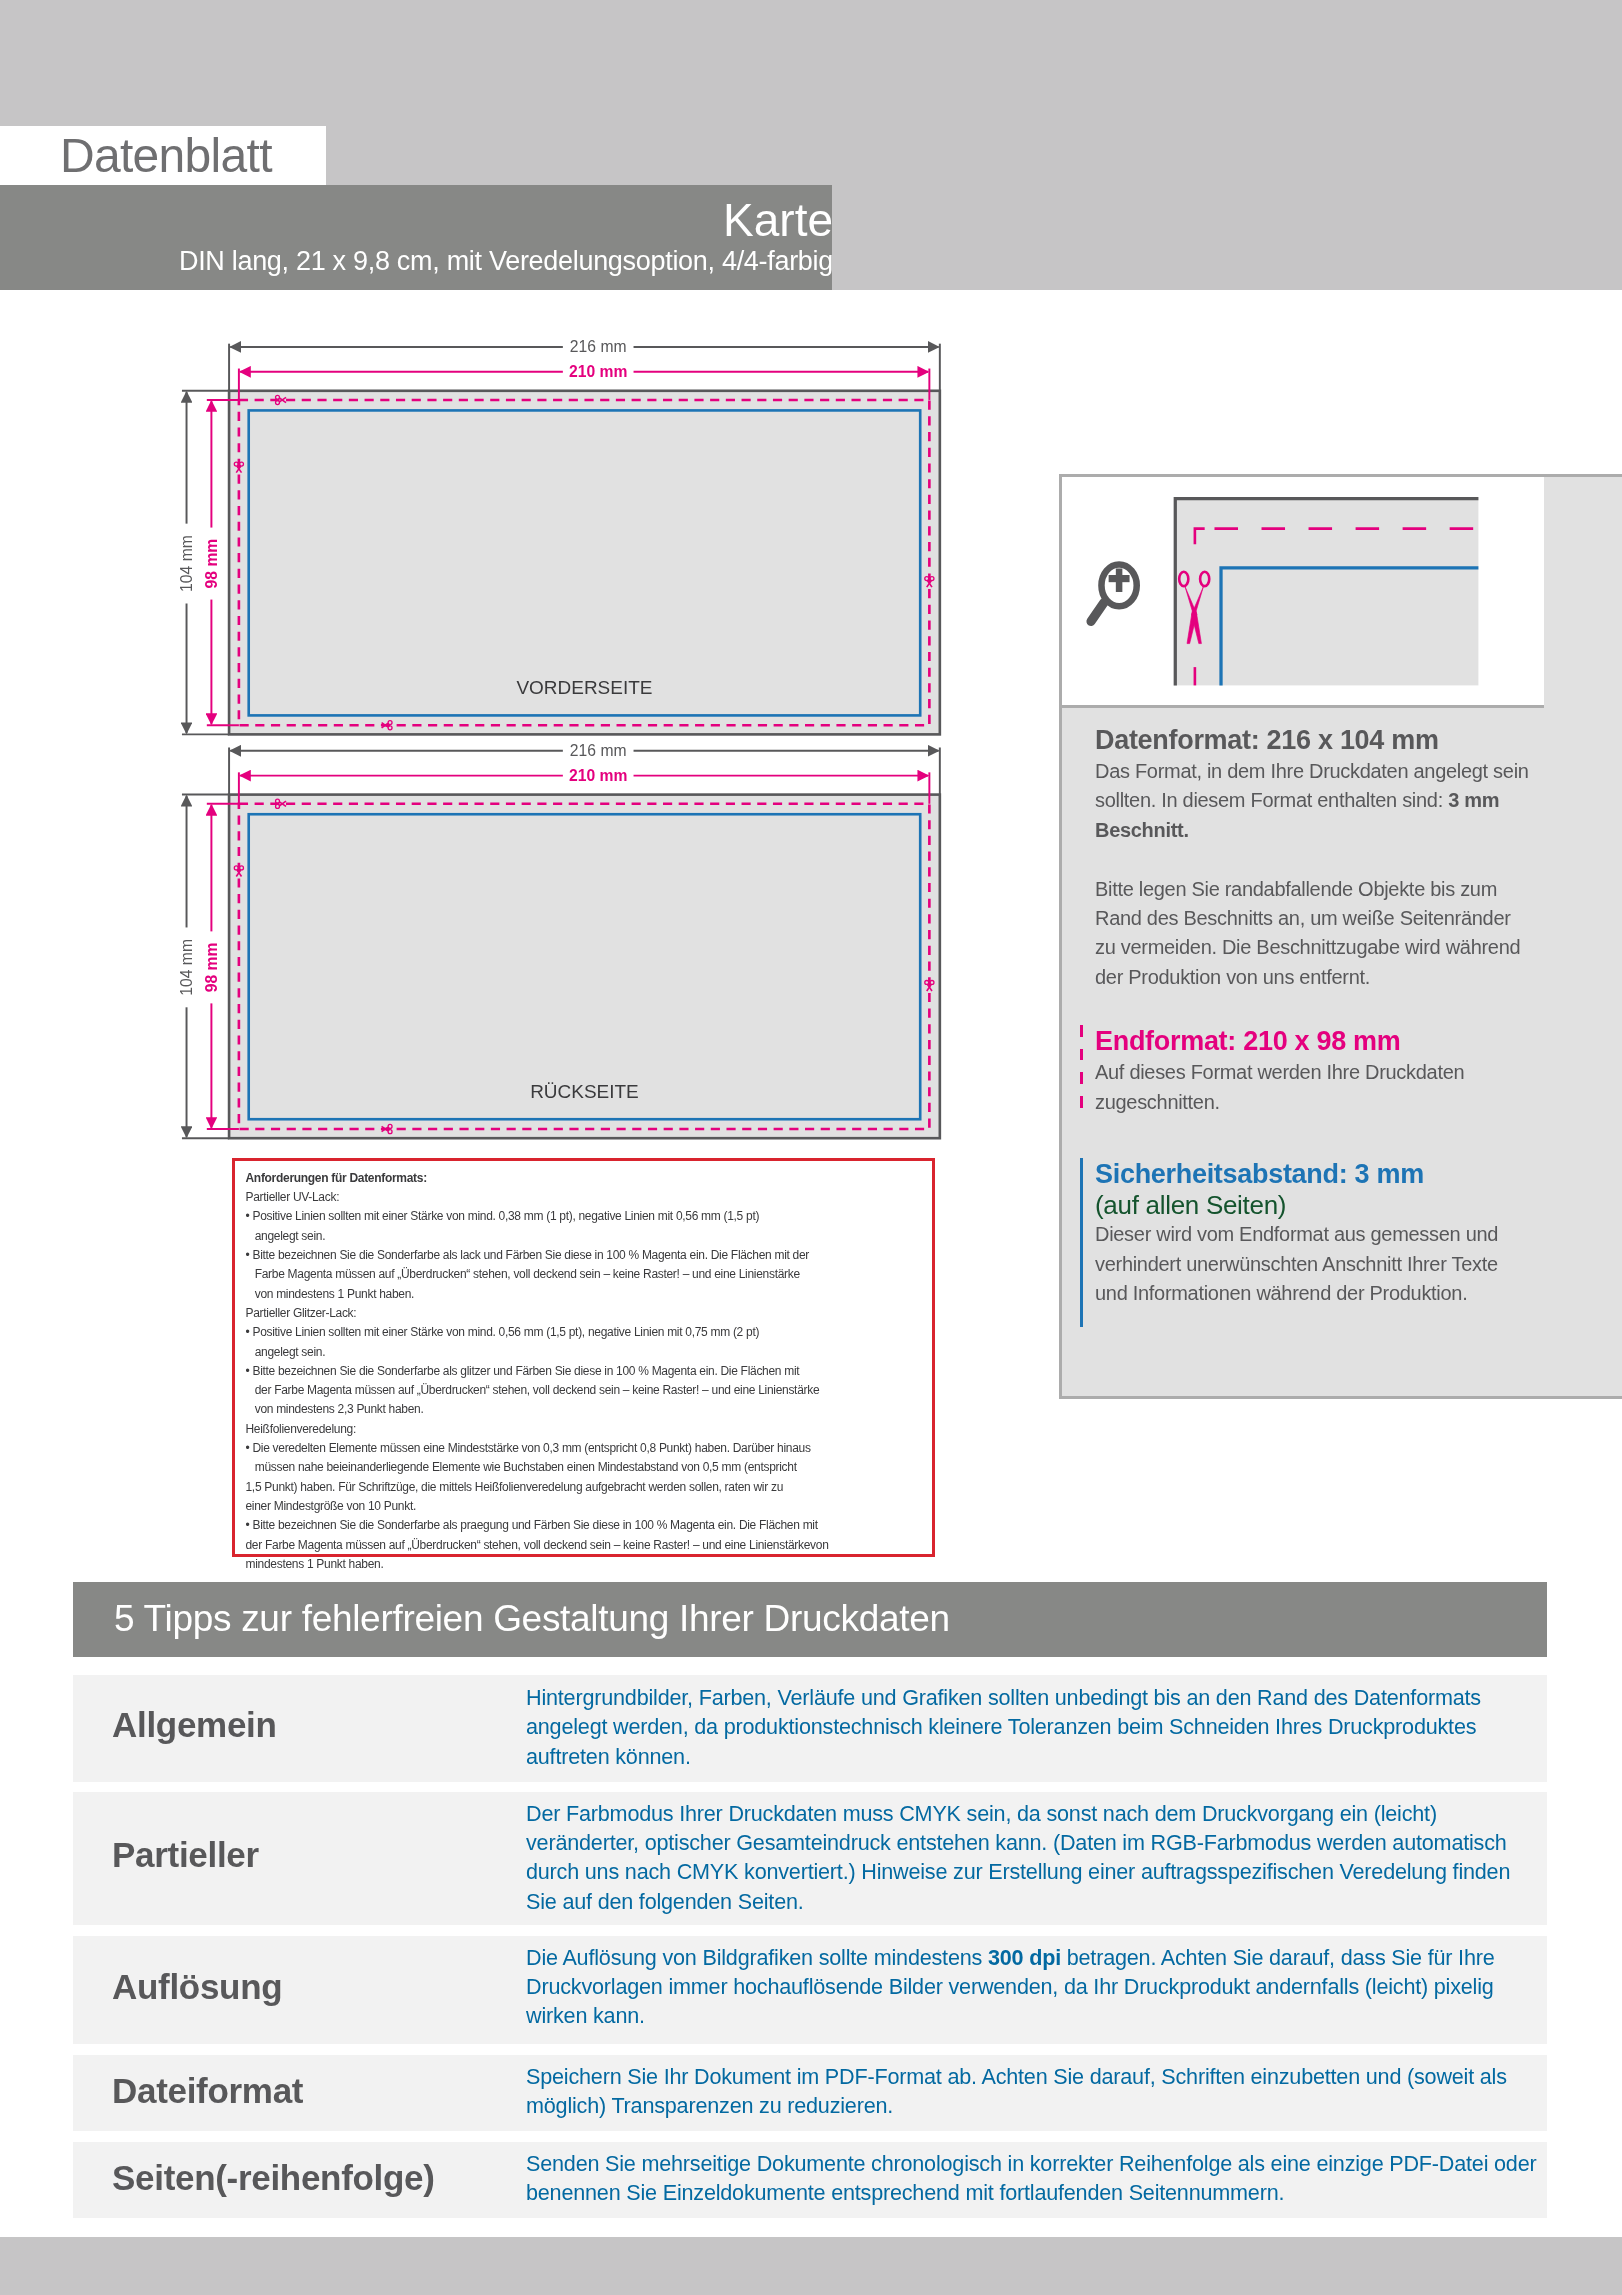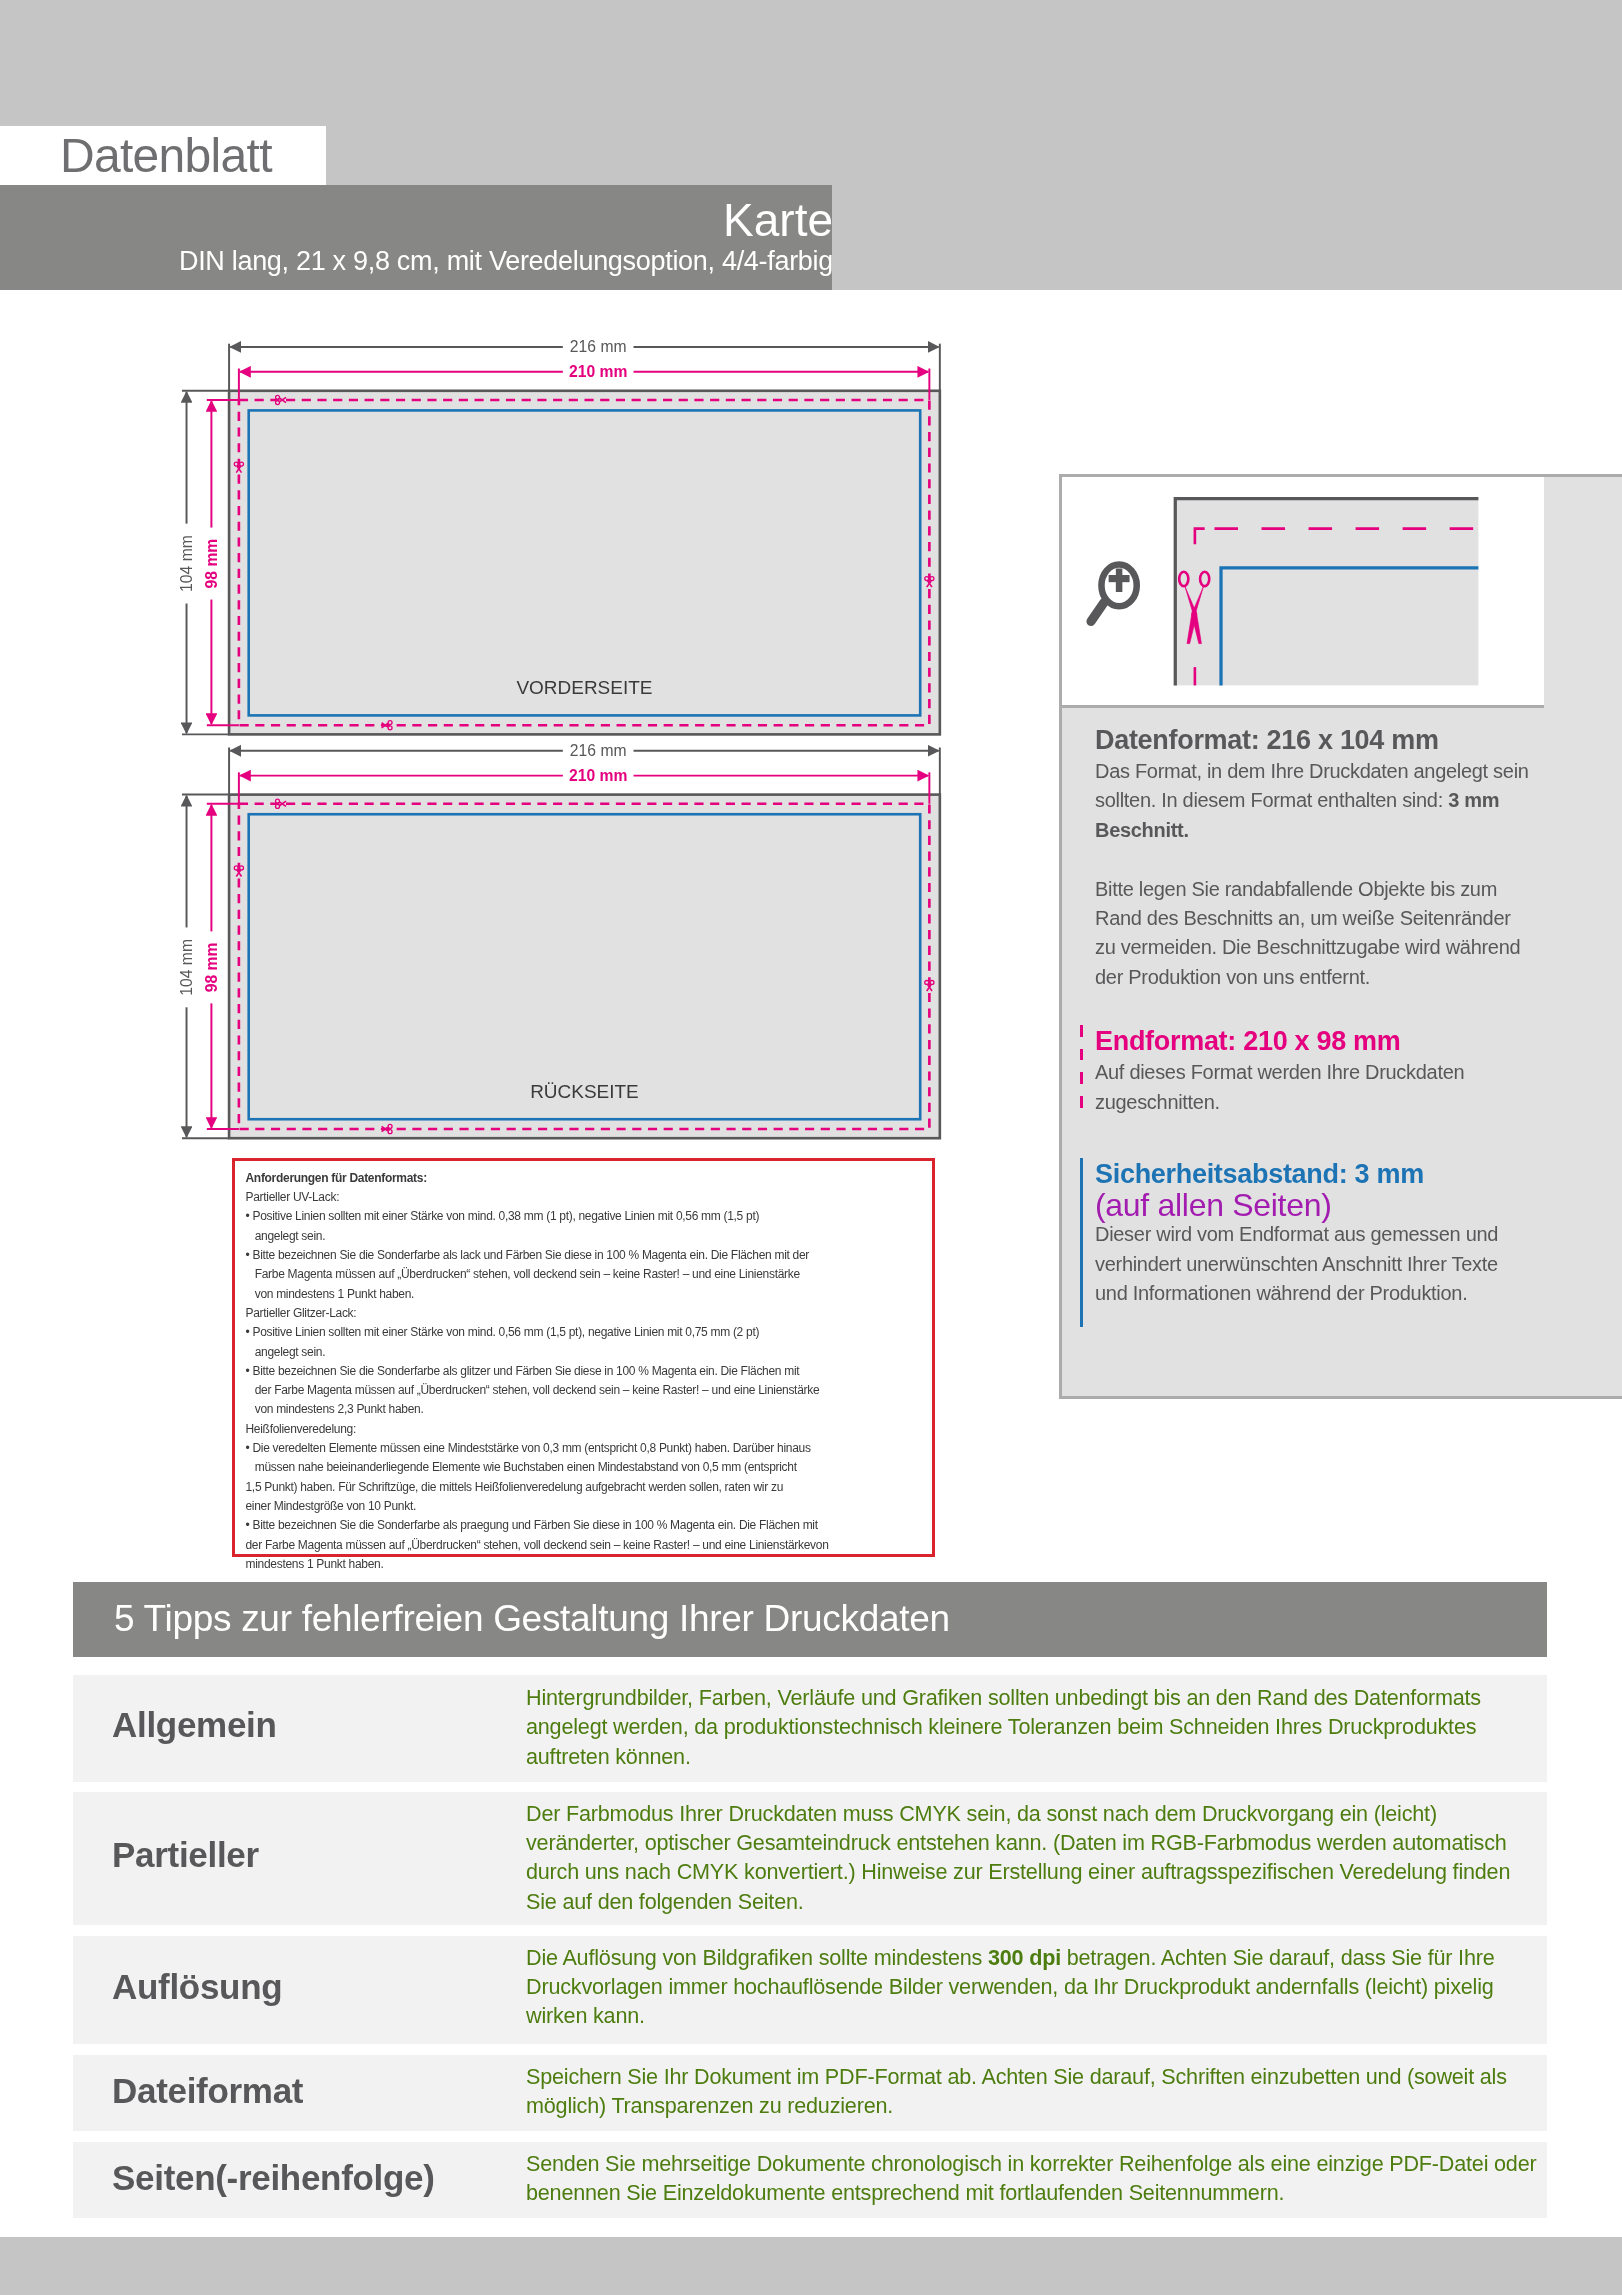--- a/index.html
+++ b/index.html
@@ -37,21 +37,21 @@
   .info-p { font-size: 20px; line-height: 29.4px; color: #58585a; letter-spacing: -0.3px; }
   .info-block { position: relative; }
   .mag-bar { position: absolute; left: -15px; top: 0; width: 3.3px; height: 92px; background: repeating-linear-gradient(to bottom, #e4007e 0 11.8px, transparent 11.8px 23.6px); }
   .blue-bar { position: absolute; left: -15px; top: 0; width: 3.3px; height: 169px; background: #1d74b5; }
 
   
   #tips-header { left: 73px; top: 1582px; width: 1474px; height: 75px; background: #878886; }
   #tips-title { left: 114px; top: 1595px; font-size: 37px; line-height: 47px; color: #ffffff; white-space: nowrap; letter-spacing: -0.3px; }
   .tip-row { position: absolute; left: 73px; width: 1474px; background: #f2f2f2; }
   .tip-label { position: absolute; left: 39px; font-size: 35px; color: #58585a; white-space: nowrap; letter-spacing: -0.3px; font-weight: bold; }
-  .tip-text { position: absolute; left: 453px; right: 9.2px; font-size: 21.6px; line-height: 29.4px; color: #4d7c0f; letter-spacing: -0.2px; }
+  .tip-text { position: absolute; left: 453px; right: 9.2px; font-size: 21.6px; line-height: 29.4px; color: #0369a1; letter-spacing: -0.2px; }
 
   #bottom-band { left: 0; top: 2237px; width: 1623px; height: 59px; background: #c6c5c6; }
 </style>
 </head>
 <body>
 
 <div id="top-band" class="abs"></div>
 <div id="datenblatt-tab" class="abs"></div>
 <div id="datenblatt-title" class="abs">Datenblatt</div>
 <div id="product-band" class="abs"></div>
@@ -228,21 +228,21 @@
       <div class="info-p" style="margin-top:29.4px">Bitte legen Sie randabfallende Objekte bis zum Rand des Beschnitts an, um weiße Seitenränder zu vermeiden. Die Beschnittzugabe wird während der Produktion von uns entfernt.</div>
     </div>
     <div class="info-block" style="margin-top:33px">
       <div class="mag-bar"></div>
       <div class="info-h" style="color:#e4007e">Endformat: 210 x 98 mm</div>
       <div class="info-p">Auf dieses Format werden Ihre Druckdaten zugeschnitten.</div>
     </div>
     <div class="info-block" style="margin-top:41px">
       <div class="blue-bar"></div>
       <div class="info-h" style="color:#1d74b5">Sicherheitsabstand: 3 mm</div>
-      <div class="info-p" style="color:#a21caf; font-size:32px">(auf allen Seiten)</div>
+      <div class="info-p" style="color:#14532d; font-size:26px">(auf allen Seiten)</div>
       <div class="info-p">Dieser wird vom Endformat aus gemessen und verhindert unerwünschten Anschnitt Ihrer Texte und Informationen während der Produktion.</div>
     </div>
   </div>
 </div>
 
 <div id="tips-header" class="abs"></div>
 <div id="tips-title" class="abs">5 Tipps zur fehlerfreien Gestaltung Ihrer Druckdaten</div>
 
 <div class="tip-row" style="top:1675px; height:107px">
   <div class="tip-label" style="top:30px">Allgemein</div>

